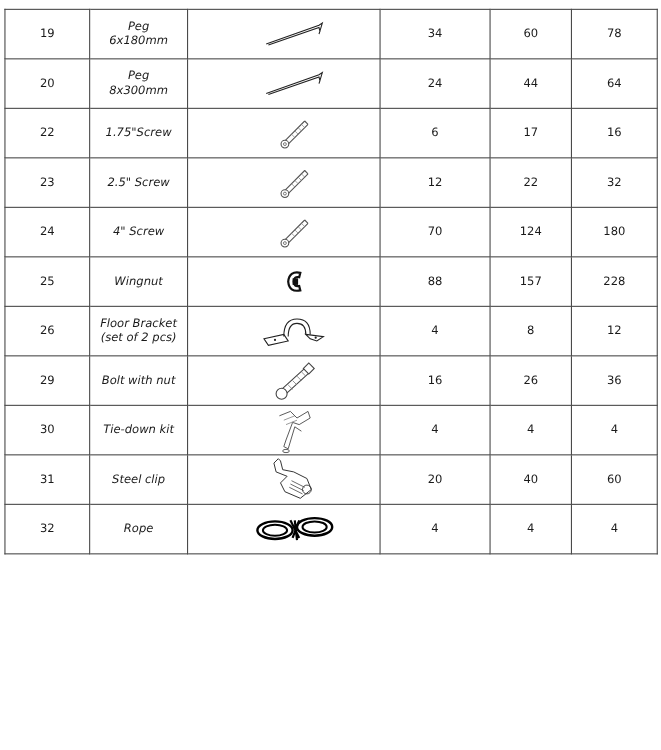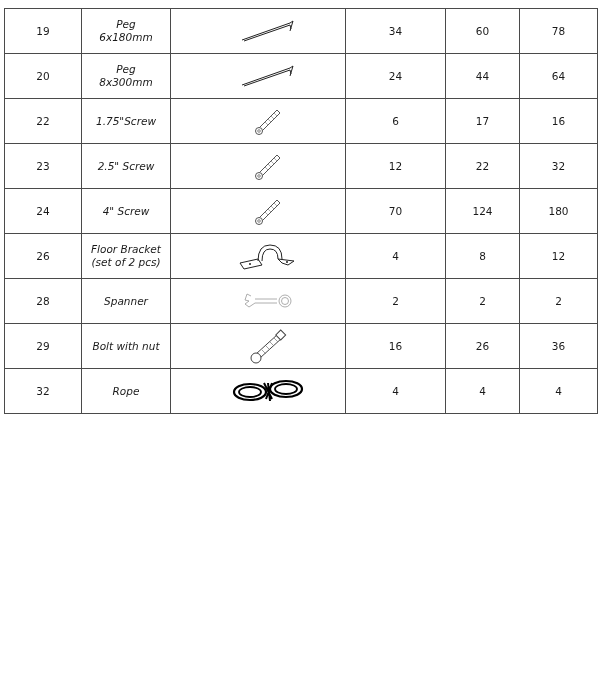--- a/index.html
+++ b/index.html
@@ -141,20 +141,40 @@
                 <circle cx="6" cy="25" r="1.3" fill="none" stroke="#555" stroke-width="0.7"></circle>
               </svg>
             </span>
           </div>
         </td>
     <td>70</td>
     <td>124</td>
     <td>180</td>
   </tr>
 
+  <tr>
+    <td>25</td>
+    <td>
+      <span class="name-line">Wingnut</span>
+
+    </td>
+    <td>
+          <div class="icon-wrap">
+            <span>
+              <svg width="22" height="24" viewBox="0 0 22 24">
+                <path d="M16 4 Q6 2 5 12 Q6 22 16 20 L15 16 Q10 17 10 12 Q10 7 15 8 Z" fill="#fff" stroke="#111" stroke-width="2"></path>
+                <rect x="9" y="9" width="5" height="6" fill="#111"></rect>
+              </svg>
+            </span>
+          </div>
+        </td>
+    <td>88</td>
+    <td>157</td>
+    <td>228</td>
+  </tr>
 
   <tr>
     <td>26</td>
     <td>
       <span class="name-line">Floor Bracket</span>
       <span class="name-line">(set of 2 pcs)</span>
     </td>
     <td>
           <div class="icon-wrap">
             <span>
@@ -167,41 +187,20 @@
               </svg>
             </span>
           </div>
         </td>
     <td>4</td>
     <td>8</td>
     <td>12</td>
   </tr>
 
 
-  <tr>
-    <td>28</td>
-    <td>
-      <span class="name-line">Spanner</span>
-
-    </td>
-    <td>
-          <div class="icon-wrap">
-            <span>
-              <svg width="50" height="18" viewBox="0 0 50 18">
-                <path d="M8 4 L4 2 L2 8 L6 9 L2 12 L6 15 L12 11 L34 11 M12 7 L34 7" fill="none" stroke="#999" stroke-width="0.8"></path>
-                <circle cx="42" cy="9" r="6" fill="none" stroke="#999" stroke-width="0.8"></circle>
-                <circle cx="42" cy="9" r="3.5" fill="none" stroke="#999" stroke-width="0.8"></circle>
-              </svg>
-            </span>
-          </div>
-        </td>
-    <td>2</td>
-    <td>2</td>
-    <td>2</td>
-  </tr>
 
   <tr>
     <td>29</td>
     <td>
       <span class="name-line">Bolt with nut</span>
 
     </td>
     <td>
           <div class="icon-wrap">
             <span>
@@ -212,21 +211,63 @@
                 <rect x="29" y="3" width="7" height="7" transform="rotate(45 32 7)" fill="#fff" stroke="#444" stroke-width="1"></rect>
               </svg>
             </span>
           </div>
         </td>
     <td>16</td>
     <td>26</td>
     <td>36</td>
   </tr>
 
-
+  <tr>
+    <td>30</td>
+    <td>
+      <span class="name-line">Tie-down kit</span>
+
+    </td>
+    <td>
+          <div class="icon-wrap">
+            <span>
+              <svg width="36" height="42" viewBox="0 0 36 42">
+                <path d="M4 8 L14 4 L20 10 L30 4 L32 10 L22 16 L16 14 L10 30 L8 36 L12 38 L18 18 L24 22" fill="none" stroke="#444" stroke-width="0.8"></path>
+                <path d="M8 12 L18 8 M10 16 L20 12" stroke="#666" stroke-width="0.6"></path>
+                <ellipse cx="10" cy="40" rx="3" ry="1.5" fill="none" stroke="#444" stroke-width="0.8"></ellipse>
+              </svg>
+            </span>
+          </div>
+        </td>
+    <td>4</td>
+    <td>4</td>
+    <td>4</td>
+  </tr>
+
+  <tr>
+    <td>31</td>
+    <td>
+      <span class="name-line">Steel clip</span>
+
+    </td>
+    <td>
+          <div class="icon-wrap">
+            <span>
+              <svg width="50" height="42" viewBox="0 0 50 42">
+                <path d="M10 2 L6 6 L8 14 L18 18 L12 24 L16 32 L30 38 L40 30 L36 20 L24 14 L14 12 L12 4 Z" fill="#fff" stroke="#333" stroke-width="0.9"></path>
+                <path d="M22 22 L34 28 M21 25 L33 31 M20 28 L32 34" stroke="#555" stroke-width="0.8"></path>
+                <circle cx="36" cy="30" r="4" fill="none" stroke="#333" stroke-width="0.8"></circle>
+              </svg>
+            </span>
+          </div>
+        </td>
+    <td>20</td>
+    <td>40</td>
+    <td>60</td>
+  </tr>
 
   <tr>
     <td>32</td>
     <td>
       <span class="name-line">Rope</span>
 
     </td>
     <td>
           <div class="icon-wrap">
             <span>

